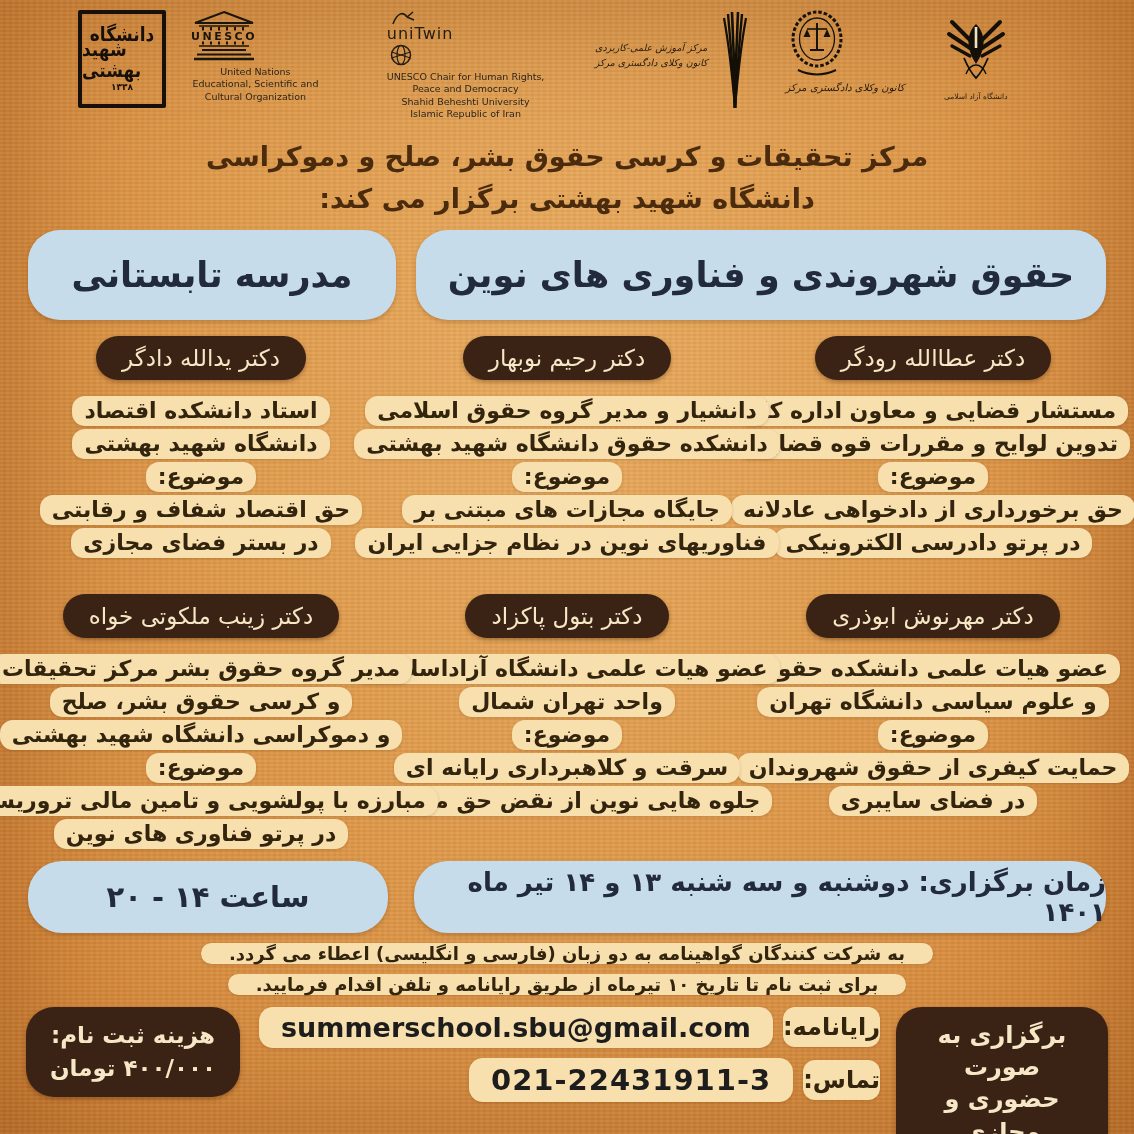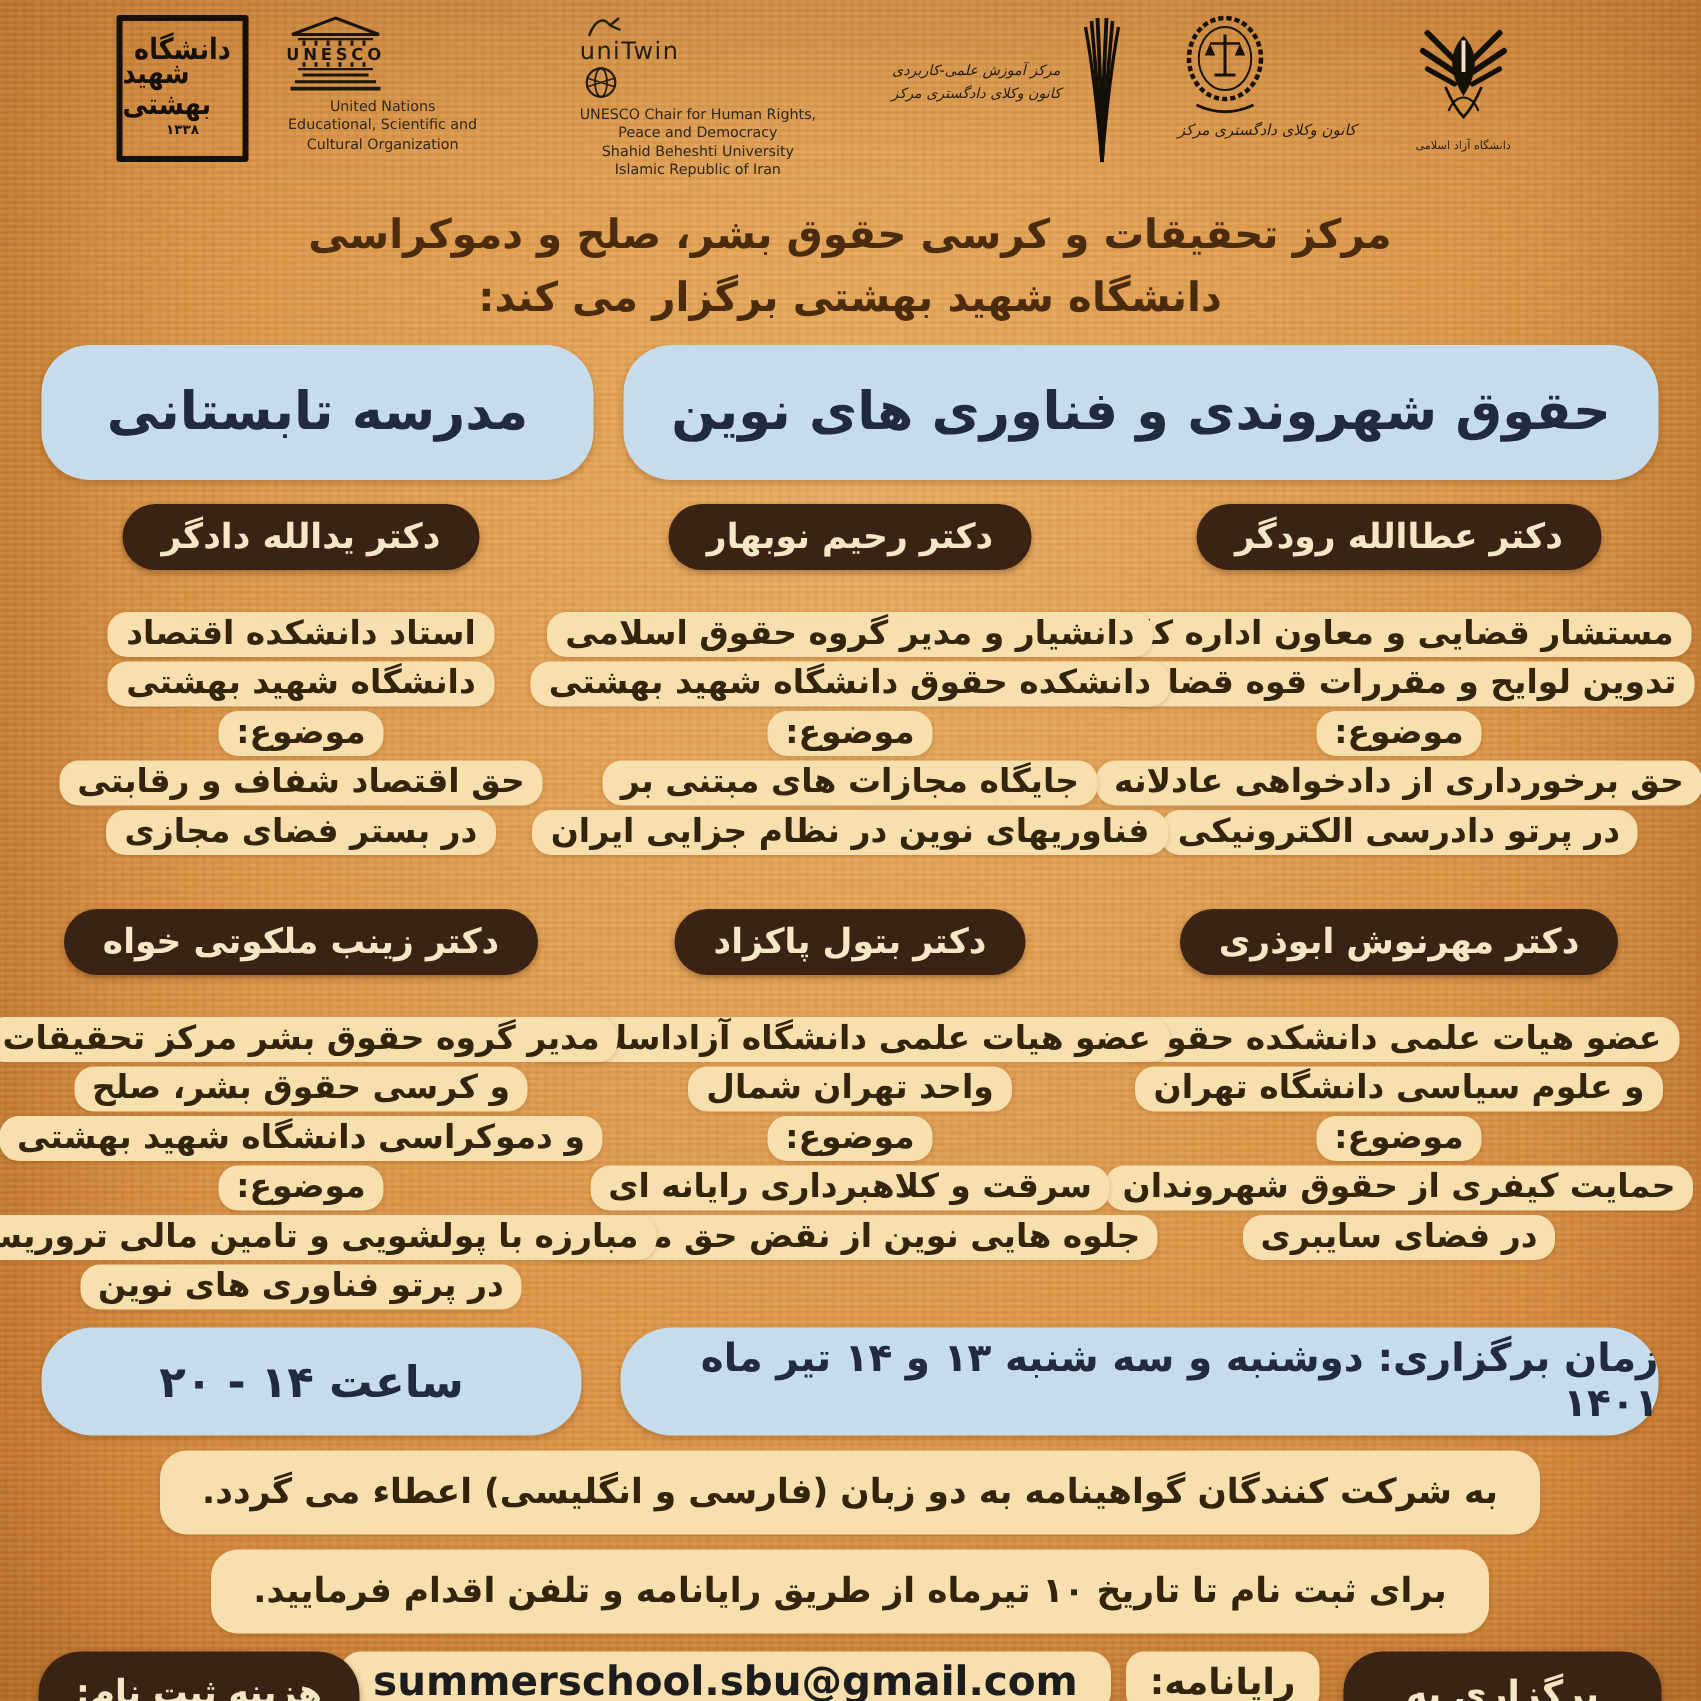--- a/index.html
+++ b/index.html
@@ -44,39 +44,39 @@
   
   .title-row{position:relative;z-index:1;display:flex;gap:20px;padding:0 28px;margin-top:10px;}
   .tpill{border-radius:32px;height:90px;display:flex;align-items:center;justify-content:center;
          font-weight:bold;font-size:35px;}
   .t-school{width:368px;}
   .t-topic{flex:1;}
   
   .grid{position:relative;z-index:1;display:grid;grid-template-columns:repeat(3,1fr);
         column-gap:12px;row-gap:36px;padding:0 24px;margin-top:16px;}
   .card{min-width:0;}
-  .name{border-radius:30px;padding:9px 26px;font-size:23px;font-weight:bold;
-        margin:0 auto 28px;width:fit-content;max-width:100%;white-space:nowrap;text-align:left;}
+  .name{border-radius:30px;padding:9px 26px;font-size:23px;font-weight:normal;
+        margin:0 auto 16px;width:fit-content;max-width:100%;white-space:nowrap;text-align:left;}
   .desc{display:flex;flex-direction:column;align-items:center;gap:3px;}
   .dline{border-radius:13px;padding:2.5px 12px;font-weight:bold;font-size:22px;white-space:nowrap;}
   
   .sched{position:relative;z-index:1;display:flex;gap:26px;padding:0 28px;margin-top:12px;}
   .spill{border-radius:34px;height:72px;display:flex;align-items:center;justify-content:center;font-weight:bold;}
   .s-date{flex:1;font-size:26px;}
   .s-time{width:360px;font-size:29px;}
   
-  .note{position:relative;z-index:1;width:fit-content;margin:10px auto 0;font-size:23px;font-weight:bold;
-        border-radius:18px;padding:15px 28px;}
+  .note{position:relative;z-index:1;width:fit-content;margin:10px auto 0;font-size:18px;font-weight:bold;
+        border-radius:18px;padding:0 28px;}
   
   .contact{position:relative;z-index:1;display:flex;align-items:flex-start;gap:16px;padding:0 26px;margin-top:12px;}
   .format-pill{border-radius:26px;padding:12px 18px;text-align:center;font-size:24px;font-weight:bold;
                line-height:1.35;width:212px;box-sizing:border-box;}
   .mid{flex:1;display:flex;flex-direction:column;gap:10px;min-width:0;}
   .crow{display:flex;gap:10px;align-items:center;}
-  .clabel{border-radius:12px;padding:6px 16px;font-size:24px;font-weight:bold;}
+  .clabel{border-radius:12px;padding:6px 0;font-size:24px;font-weight:bold;}
   .cval{border-radius:14px;padding:5px 22px;font-weight:bold;color:#1d1d1d;direction:ltr;unicode-bidi:isolate;}
   .email{font-size:27px;}
   .phone{font-size:29px;letter-spacing:1px;}
   .fee-pill{border-radius:28px;padding:12px 20px;text-align:center;font-size:23px;font-weight:bold;
             line-height:1.45;width:214px;box-sizing:border-box;}
   
   .footer{position:relative;z-index:1;display:flex;gap:10px;padding:0 24px;margin-top:14px;}
   .fpill{border-radius:16px 16px 9px 9px;font-weight:bold;font-size:19.5px;padding:9px 18px;
          display:flex;align-items:center;justify-content:center;box-sizing:border-box;}
   .floc{width:508px;}

